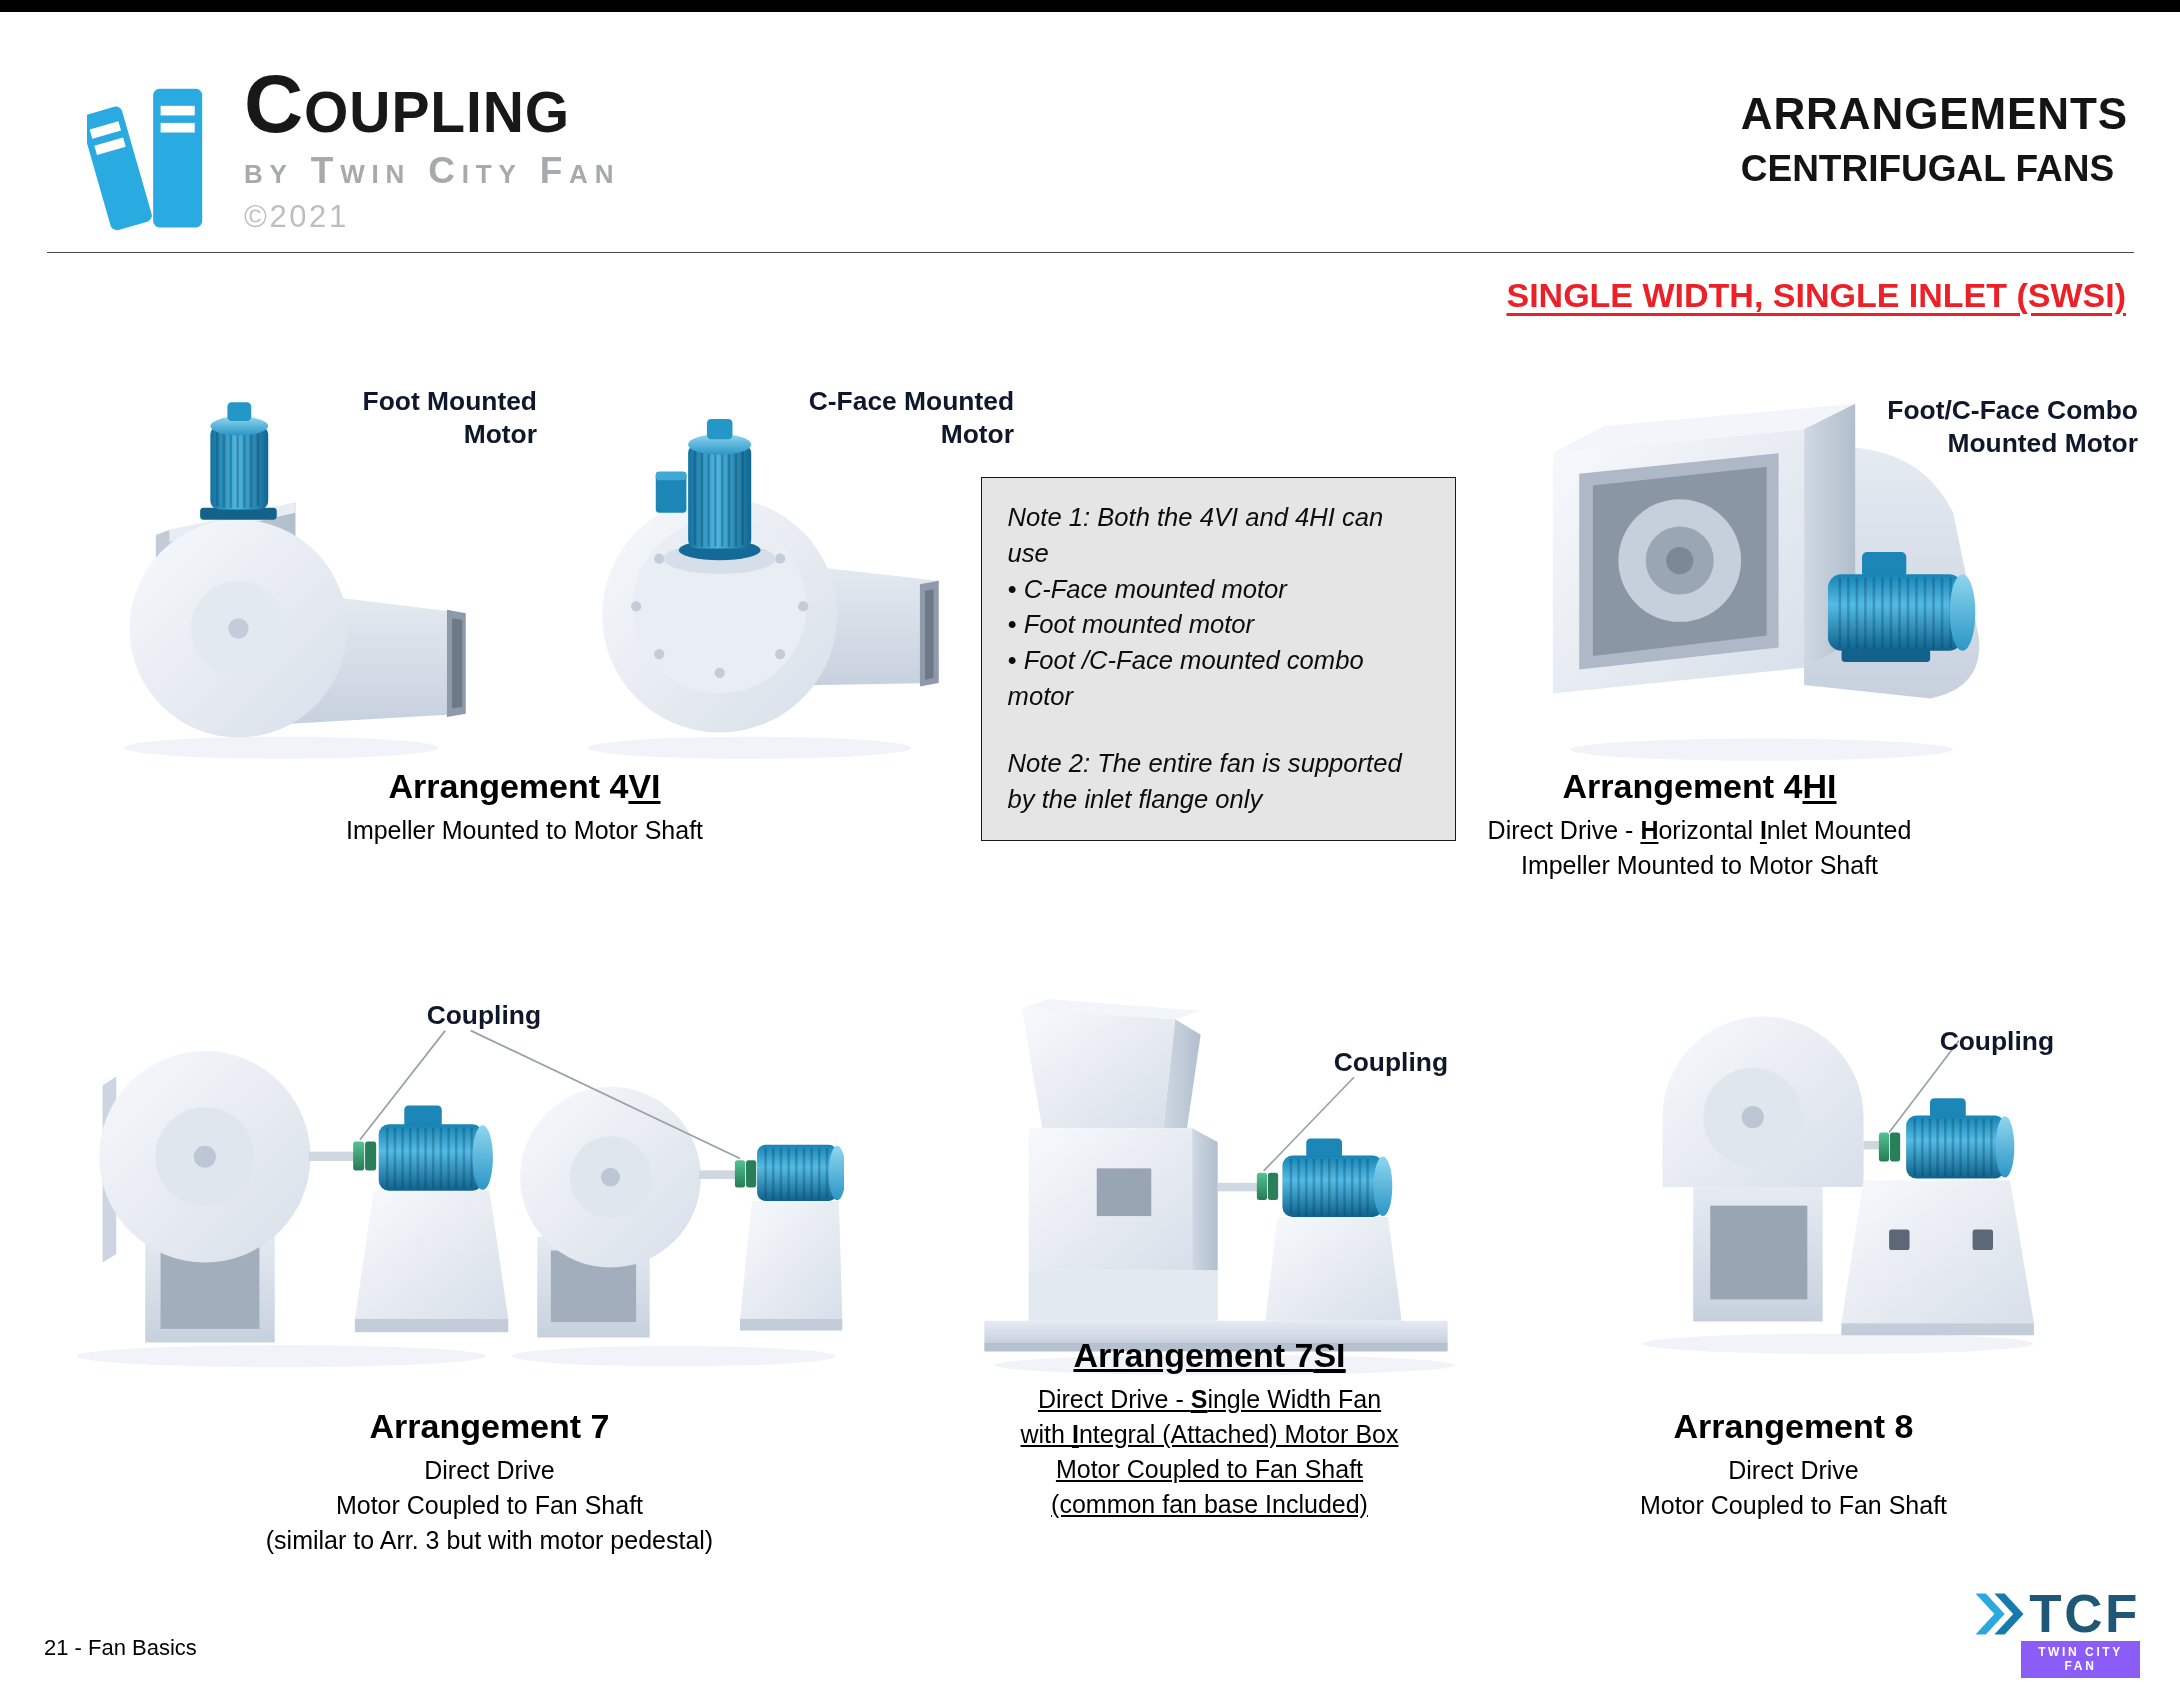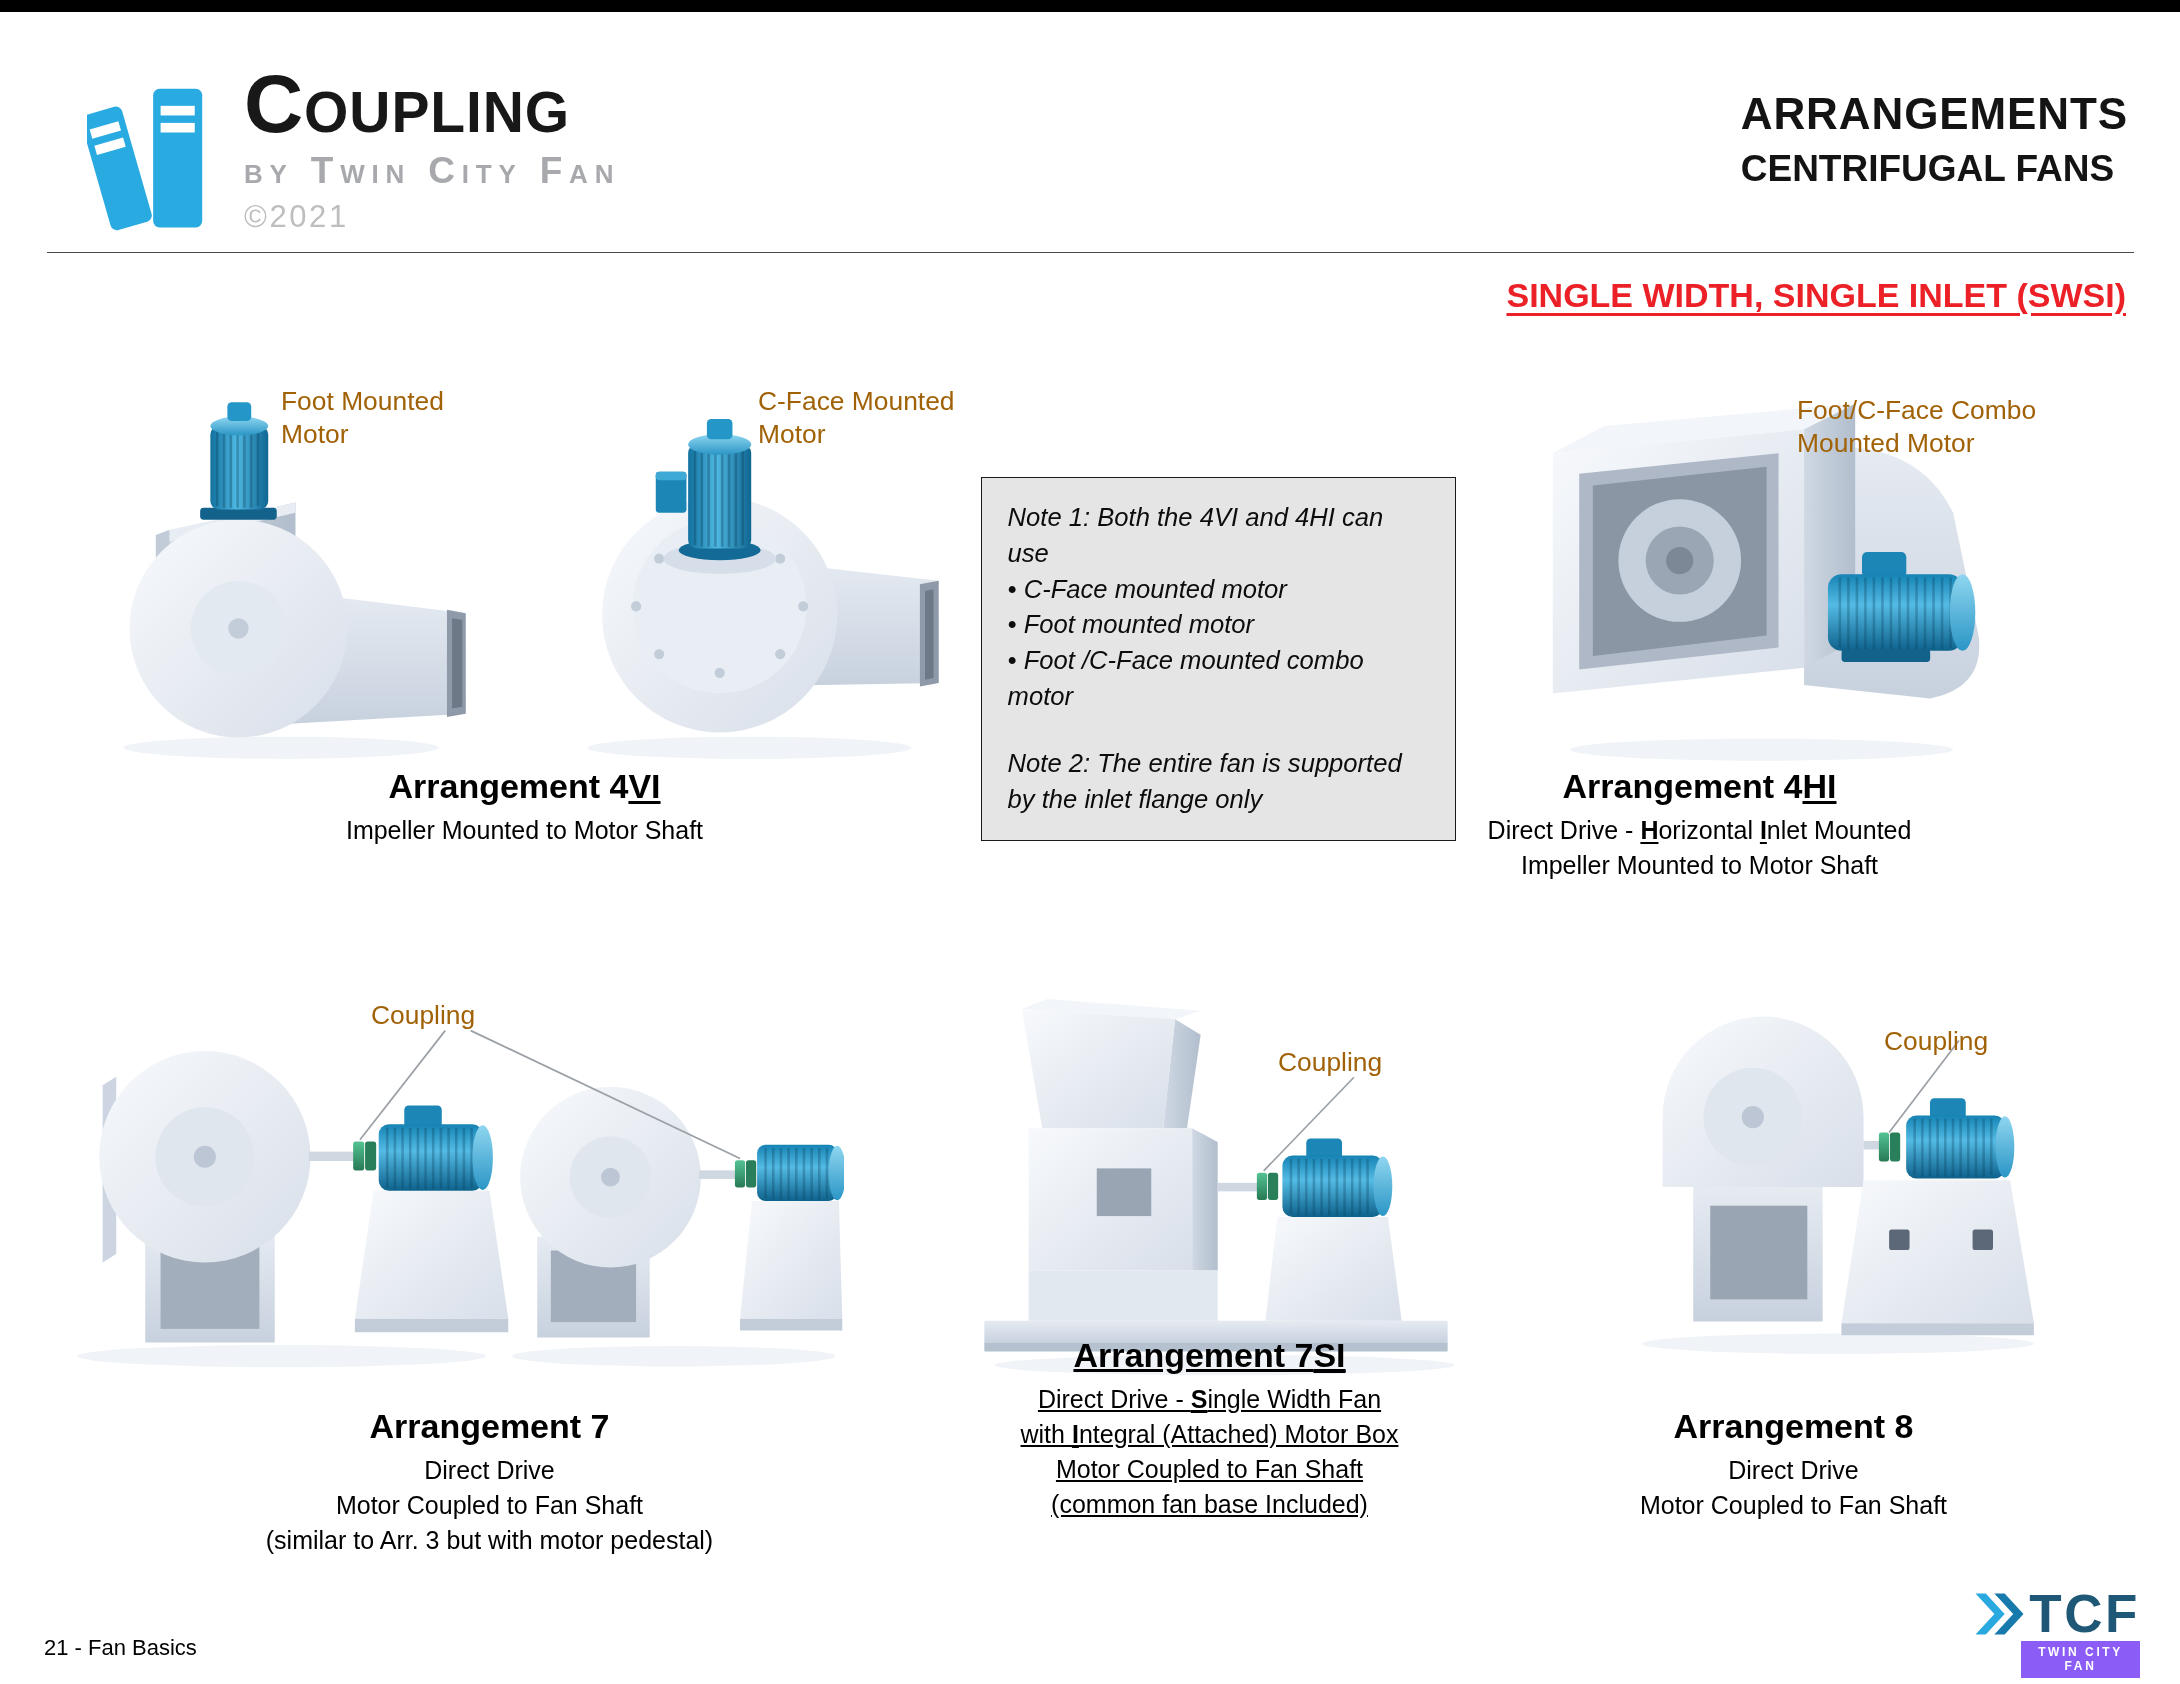--- a/index.html
+++ b/index.html
@@ -33,22 +33,22 @@
   .header-title { font-size: 44px; font-weight: 700; color: #141414; letter-spacing: 0.9px; }
   .header-subtitle { font-size: 37px; font-weight: 700; color: #141414; margin-top: 8.5px; }
   .rule { position: absolute; top: 252px; left: 47px; right: 47px; border-top: 1.7px solid #4a4a4a; }
   .swsi-heading {
     position: absolute; right: 55px; top: 276px;
     font-size: 34px; font-weight: 700; color: #ec2027;
     text-decoration: underline; text-underline-offset: 6px; text-decoration-thickness: 2.6px;
   }
   
   .fig-label {
-    position: absolute; text-align: left;
-    color: #a16207; font-weight: 400; font-size: 26.4px; line-height: 1.25;
+    position: absolute; text-align: right;
+    color: #0f172a; font-weight: 700; font-size: 26.4px; line-height: 1.25;
     z-index: 5;
   }
   
   .note-box {
     position: absolute; left: 981px; top: 477px; width: 475px;
     border: 1.7px solid #1a1a1a; background: #e5e5e5;
     padding: 22px 25.6px;
     font-style: italic; font-size: 25.6px; line-height: 1.4; color: #0c0c0c;
     z-index: 5;
   }

